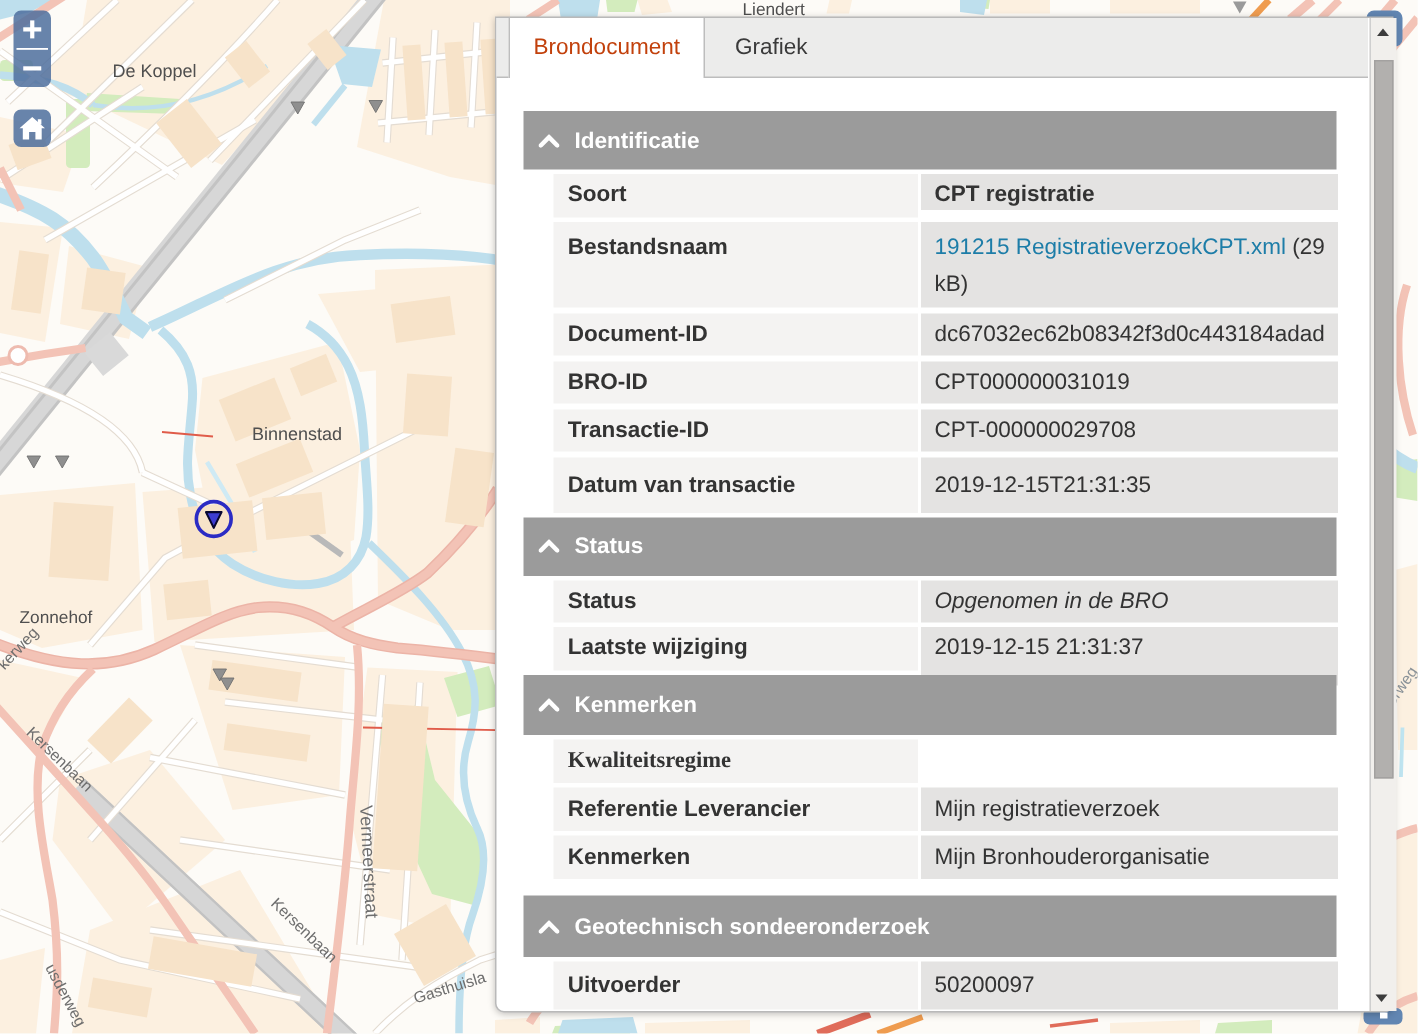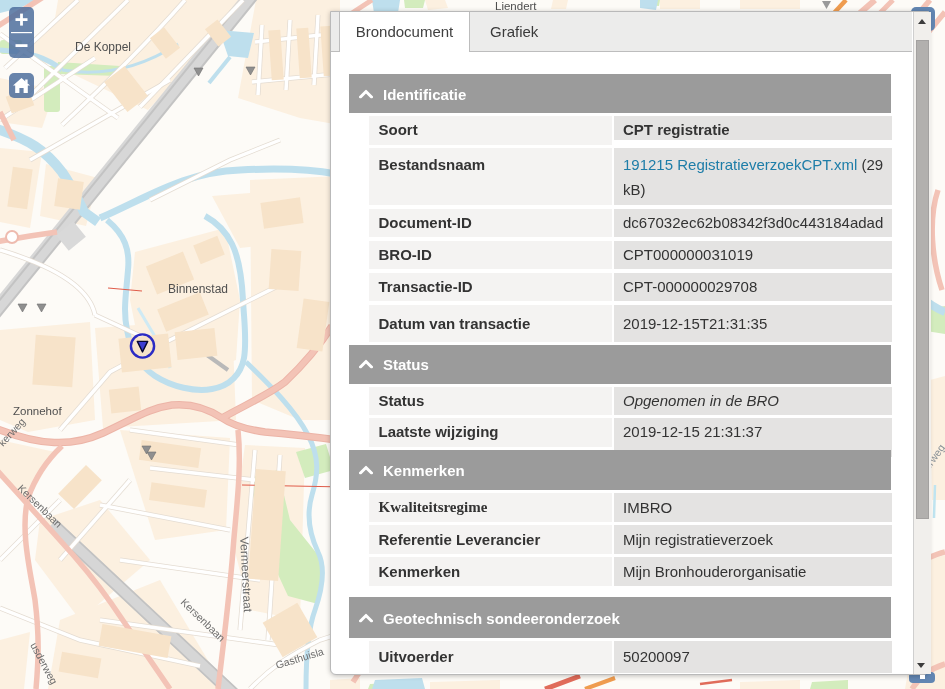--- a/index.html
+++ b/index.html
@@ -5,21 +5,21 @@
   html,body{margin:0;padding:0;}
   body{width:945px;height:689px;overflow:hidden;position:relative;font-family:"Liberation Sans",sans-serif;background:#fcfaf6;}
   #stage{position:absolute;left:0;top:0;width:945px;height:689px;overflow:hidden;}
   .abs{position:absolute;}
   
   .zoomctl{position:absolute;left:9px;top:7px;width:25px;height:51px;border-radius:5px;background:rgba(77,111,158,0.85);}
   .homebtn{position:absolute;left:9px;top:73px;width:25px;height:25px;border-radius:5px;background:rgba(77,111,158,0.85);}
   
   #panel{position:absolute;left:330px;top:11px;width:599px;height:664px;background:#fff;border:1px solid #b9b9b9;border-radius:0 0 6px 6px;box-sizing:border-box;box-shadow:0 1px 5px rgba(0,0,0,0.25);}
   #tabstrip{position:absolute;left:0;top:0;width:581px;height:39px;background:#ececeb;border-bottom:1px solid #bdbdbd;}
-  #tabactive{position:absolute;left:8px;top:0;width:131px;height:40px;background:#fff;border-left:1px solid #bdbdbd;border-right:1px solid #bdbdbd;box-sizing:border-box;text-align:center;line-height:39px;font-size:15px;color:#404040;z-index:3;}
+  #tabactive{position:absolute;left:8px;top:0;width:131px;height:40px;background:#fff;border-left:1px solid #bdbdbd;border-right:1px solid #bdbdbd;box-sizing:border-box;text-align:center;line-height:39px;font-size:15px;color:#c2410c;z-index:3;}
   #tabgrafiek{position:absolute;left:159px;top:0;height:39px;line-height:39px;font-size:15px;color:#3a3a3a;}
   .sechead{position:absolute;left:18px;width:542px;background:#9b9b9b;color:#fff;font-weight:bold;font-size:15px;}
   .sechead .txt{position:absolute;left:34px;top:50%;transform:translateY(-50%);}
   .sechead svg{position:absolute;left:9.5px;top:50%;transform:translateY(-50%);}
   .lcell{position:absolute;left:37.5px;width:243px;background:#f4f3f2;font-weight:bold;color:#333;font-size:15px;padding-left:10px;box-sizing:border-box;}
   .vcell{position:absolute;left:283px;width:277.5px;background:#e4e3e2;color:#333;font-size:15px;padding-left:9px;padding-right:8px;box-sizing:border-box;}
   .vcell a{color:#1d7da8;text-decoration:none;}
   
   #sbar{position:absolute;left:582px;top:0;width:17px;height:662px;background:#f1efec;border-left:1px solid #cfcfcf;z-index:4;}
   .sb-up{position:absolute;left:3.5px;top:7px;width:0;height:0;border-left:4.5px solid transparent;border-right:4.5px solid transparent;border-bottom:5px solid #3c3c3c;}
@@ -321,21 +321,20 @@
     <div class="lcell" style="top:406px;height:28.5px;line-height:28.5px;">Laatste wijziging</div>
     <div class="vcell" style="top:406px;height:39px;line-height:28.5px;">2019-12-15 21:31:37</div>
 
     <div class="sechead" style="top:438px;height:39.5px;">
       <svg width="14" height="9" viewBox="0 0 14 9">
           <path d="M1.5 7.5 L7 2 L12.5 7.5" fill="none" stroke="#fff" stroke-width="3" stroke-linecap="round"></path>
         </svg>
       <span class="txt">Kenmerken</span>
     </div>
     <div class="lcell" style="top:480.5px;height:29px;line-height:29px;font-family:Liberation Serif, serif;">Kwaliteitsregime</div>
-    <div class="vcell" style="top:480.5px;height:29px;line-height:29px;">IMBRO</div>
     <div class="lcell" style="top:512.5px;height:29px;line-height:29px;">Referentie Leverancier</div>
     <div class="vcell" style="top:512.5px;height:29px;line-height:29px;">Mijn registratieverzoek</div>
     <div class="lcell" style="top:545px;height:29px;line-height:29px;">Kenmerken</div>
     <div class="vcell" style="top:545px;height:29px;line-height:29px;">Mijn Bronhouderorganisatie</div>
 
     <div class="sechead" style="top:585px;height:41px;">
       <svg width="14" height="9" viewBox="0 0 14 9">
           <path d="M1.5 7.5 L7 2 L12.5 7.5" fill="none" stroke="#fff" stroke-width="3" stroke-linecap="round"></path>
         </svg>
       <span class="txt">Geotechnisch sondeeronderzoek</span>

